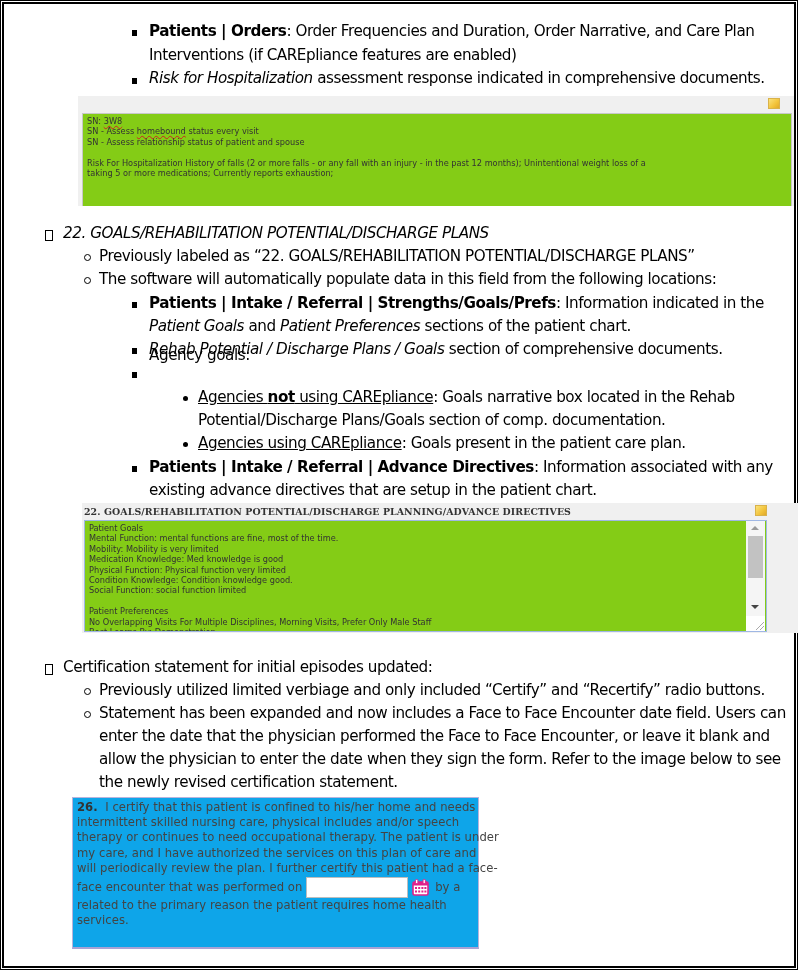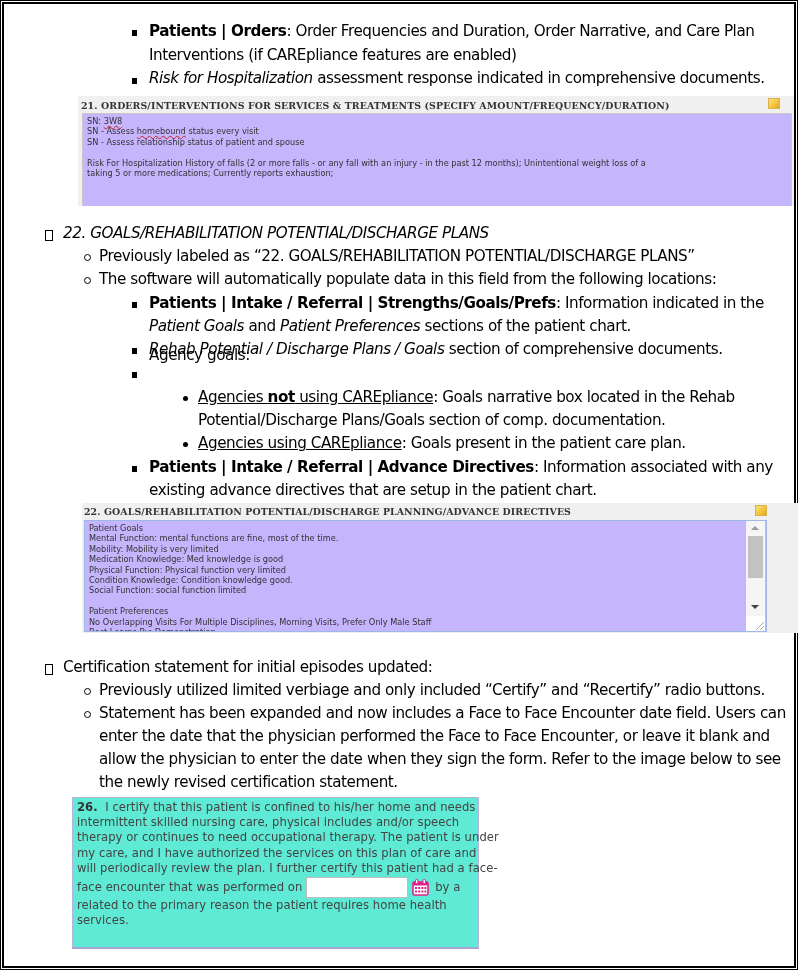--- a/index.html
+++ b/index.html
@@ -12,53 +12,52 @@
   .dot-bullet { position: absolute; width: 5px; height: 5px; background: #000; border-radius: 50%; }
   .box-bullet { position: absolute; width: 8px; height: 11px; border: 1.5px solid #000; box-sizing: border-box; }
   b { font-weight: bold; }
   i { font-style: italic; }
   u { text-decoration: underline; }
 
   
   .panel { position: absolute; background: #f0f0f0; font-family: "DejaVu Sans", sans-serif; }
   .panel-title { position: absolute; font-family: "DejaVu Serif", serif; font-weight: bold; font-size: 9.4px; color: #333; letter-spacing: 0.1px; white-space: nowrap; }
   .note-icon { position: absolute; width: 12px; height: 11px; background: linear-gradient(135deg, #fbe27a 0%, #f2c33a 60%, #e0a82a 100%); border: 1px solid #d9b24a; box-sizing: border-box; }
-  .textarea { position: absolute; background: #c4b5fd; border: 1px solid #c8c8c8; box-sizing: border-box; font-size: 8.2px; line-height: 10.4px; color: #333; padding: 2px 4px; overflow: hidden; }
+  .textarea { position: absolute; background: #84cc16; border: 1px solid #c8c8c8; box-sizing: border-box; font-size: 8.2px; line-height: 10.4px; color: #333; padding: 2px 4px; overflow: hidden; }
   .textarea.blue { border-color: #9fb7e4; }
   .ta-line { white-space: nowrap; height: 10.4px; }
   .spell { text-decoration: underline wavy #d02020; text-decoration-thickness: 1px; }
   .scrollbar { position: absolute; background: #f5f5f5; }
   .scroll-thumb { position: absolute; left: 2px; right: 2px; background: #c2c2c2; }
   .arrow-up, .arrow-down { position: absolute; left: 5px; width: 0; height: 0; border-left: 4px solid transparent; border-right: 4px solid transparent; }
   .arrow-up { border-bottom: 4px solid #9a9a9a; }
   .arrow-down { border-top: 4px solid #444; }
   .resize-grip { position: absolute; width: 10px; height: 10px; background: linear-gradient(135deg, transparent 55%, #aaa 56%, #aaa 62%, transparent 63%, transparent 75%, #aaa 76%, #aaa 82%, transparent 83%); }
 
-  .cert-panel { position: absolute; left: 72px; top: 797px; width: 407px; height: 152px; background: #5eead4; border: 1px solid #b9b3db; border-bottom: 2px solid #a9a2d4; box-sizing: border-box; font-family: "DejaVu Sans", sans-serif; font-size: 11.6px; line-height: 15.2px; color: #444; padding: 2px 0 0 4px; letter-spacing: 0.05px; }
+  .cert-panel { position: absolute; left: 72px; top: 797px; width: 407px; height: 152px; background: #0ea5e9; border: 1px solid #b9b3db; border-bottom: 2px solid #a9a2d4; box-sizing: border-box; font-family: "DejaVu Sans", sans-serif; font-size: 11.6px; line-height: 15.2px; color: #444; padding: 2px 0 0 4px; letter-spacing: 0.05px; }
   .cert-line { white-space: nowrap; height: 15.2px; }
   .cert-num { font-weight: bold; color: #333; }
   .date-input { display: inline-block; vertical-align: middle; width: 102px; height: 21px; background: #fff; border: 1px solid #bdbdbd; box-sizing: border-box; margin: 0 2px 0 0; }
   .cal-icon { display: inline-block; vertical-align: middle; width: 17px; height: 17px; position: relative; margin: 0 6px 0 2px; }
   .cert-row-input { height: 22px; line-height: 22px; white-space: nowrap; }
 </style>
 </head>
 <body>
 
 <div class="frame"></div>
 
 <div class="body-text">
   <span class="sq-bullet" style="left:132px;top:30px;"></span>
   <div class="line" style="left:149px;top:20px;"><b>Patients | Orders</b><span>: Order Frequencies and Duration, Order Narrative, and Care Plan</span></div>
   <div class="line" style="left:149px;top:44px;">Interventions (if CAREpliance features are enabled)</div>
   <span class="sq-bullet" style="left:132px;top:78px;"></span>
   <div class="line" style="left:149px;top:67px;"><i>Risk for Hospitalization</i><span> assessment response indicated in comprehensive documents.</span></div>
 </div>
 
 <div class="panel" style="left:78px;top:96px;width:716px;height:110px;">
-  <div class="panel-title" style="left:3px;top:4px;">21. ORDERS/INTERVENTIONS FOR SERVICES &amp; TREATMENTS (SPECIFY AMOUNT/FREQUENCY/DURATION)</div>
   <div class="note-icon" style="left:690px;top:2px;"></div>
   <div class="textarea" id="orders-ta" style="left:4px;top:17px;width:710px;height:93px;border-bottom:none;">
       <div class="ta-line"><span>SN: </span><span class="spell">3W8</span></div>
       <div class="ta-line"><span>SN - Assess </span><span class="spell">homebound</span><span> status every visit</span></div>
       <div class="ta-line"><span>SN - Assess relationship status of patient and spouse</span></div>
       <div class="ta-line"><span></span></div>
       <div class="ta-line"><span>Risk For Hospitalization History of falls (2 or more falls - or any fall with an injury - in the past 12 months); Unintentional weight loss of a</span></div>
       <div class="ta-line"><span>taking 5 or more medications; Currently reports exhaustion;</span></div>
     </div>
 </div>

